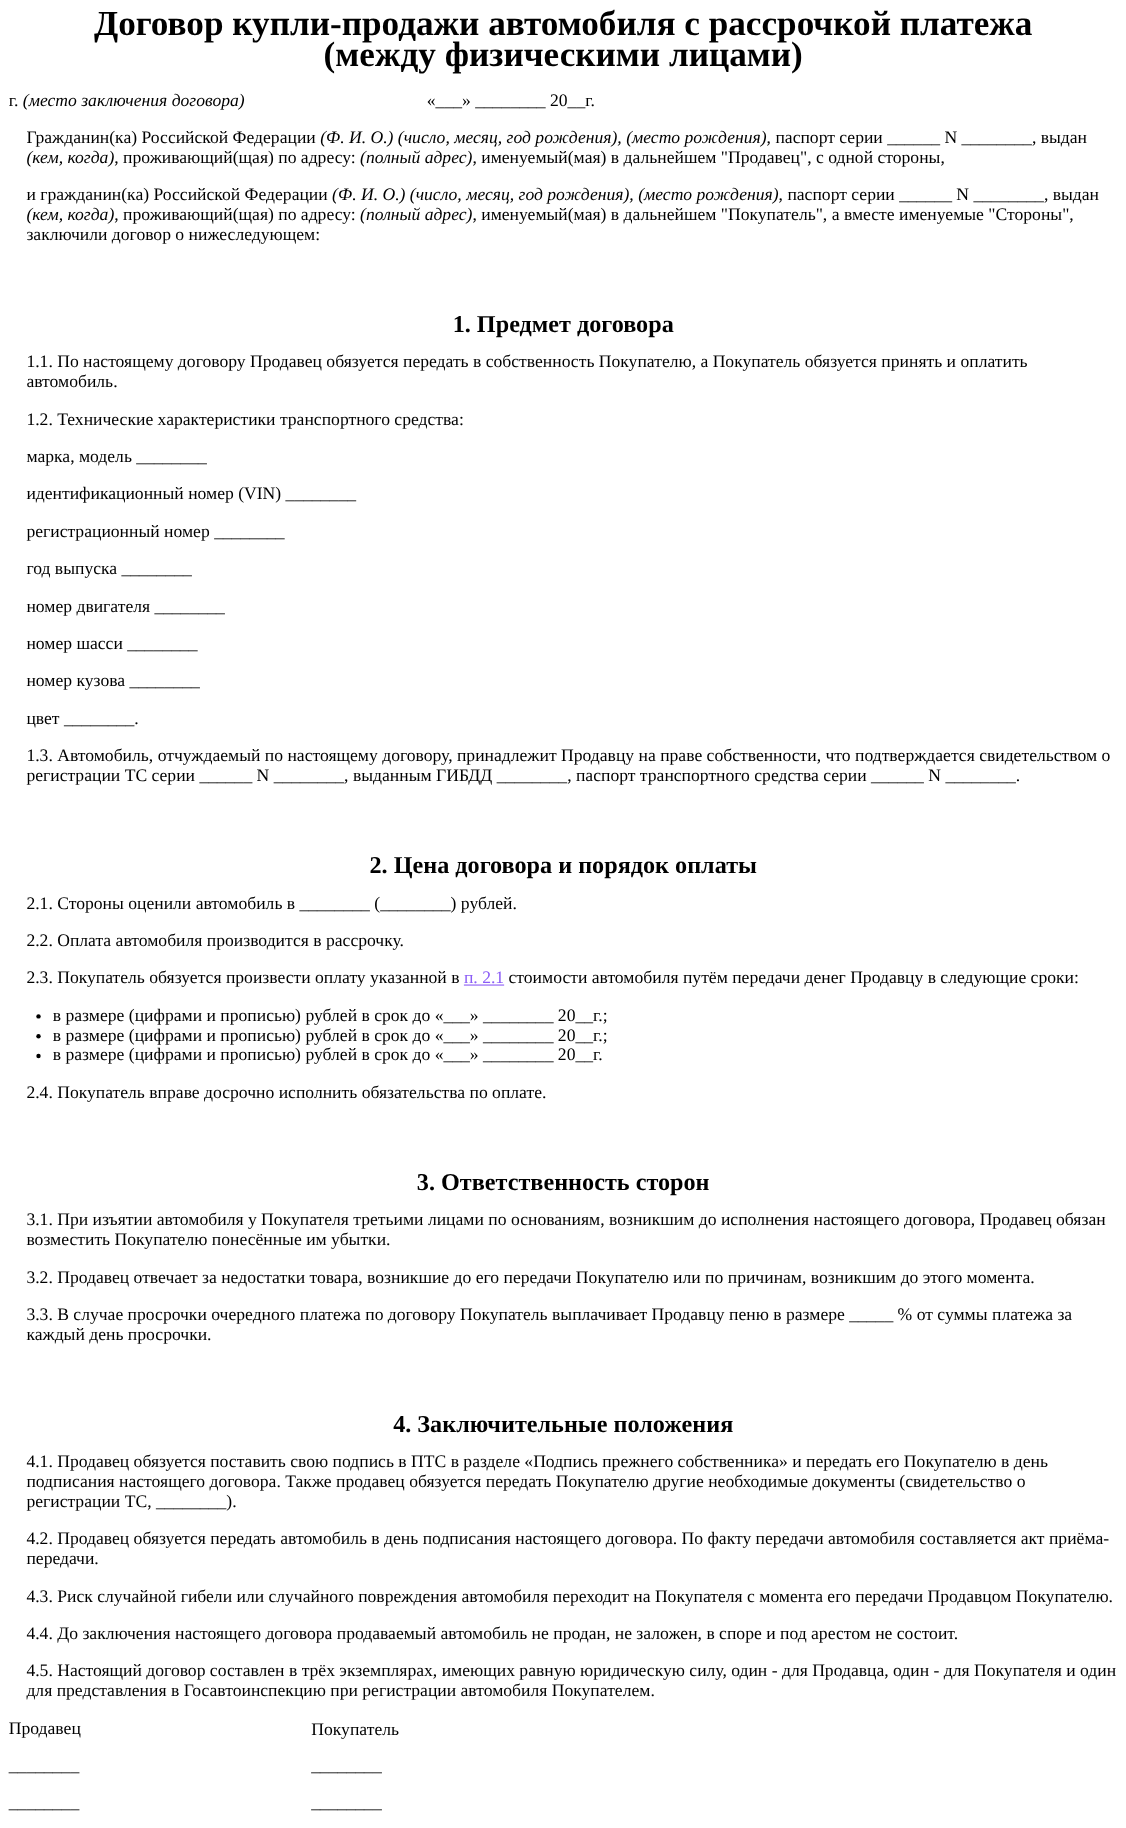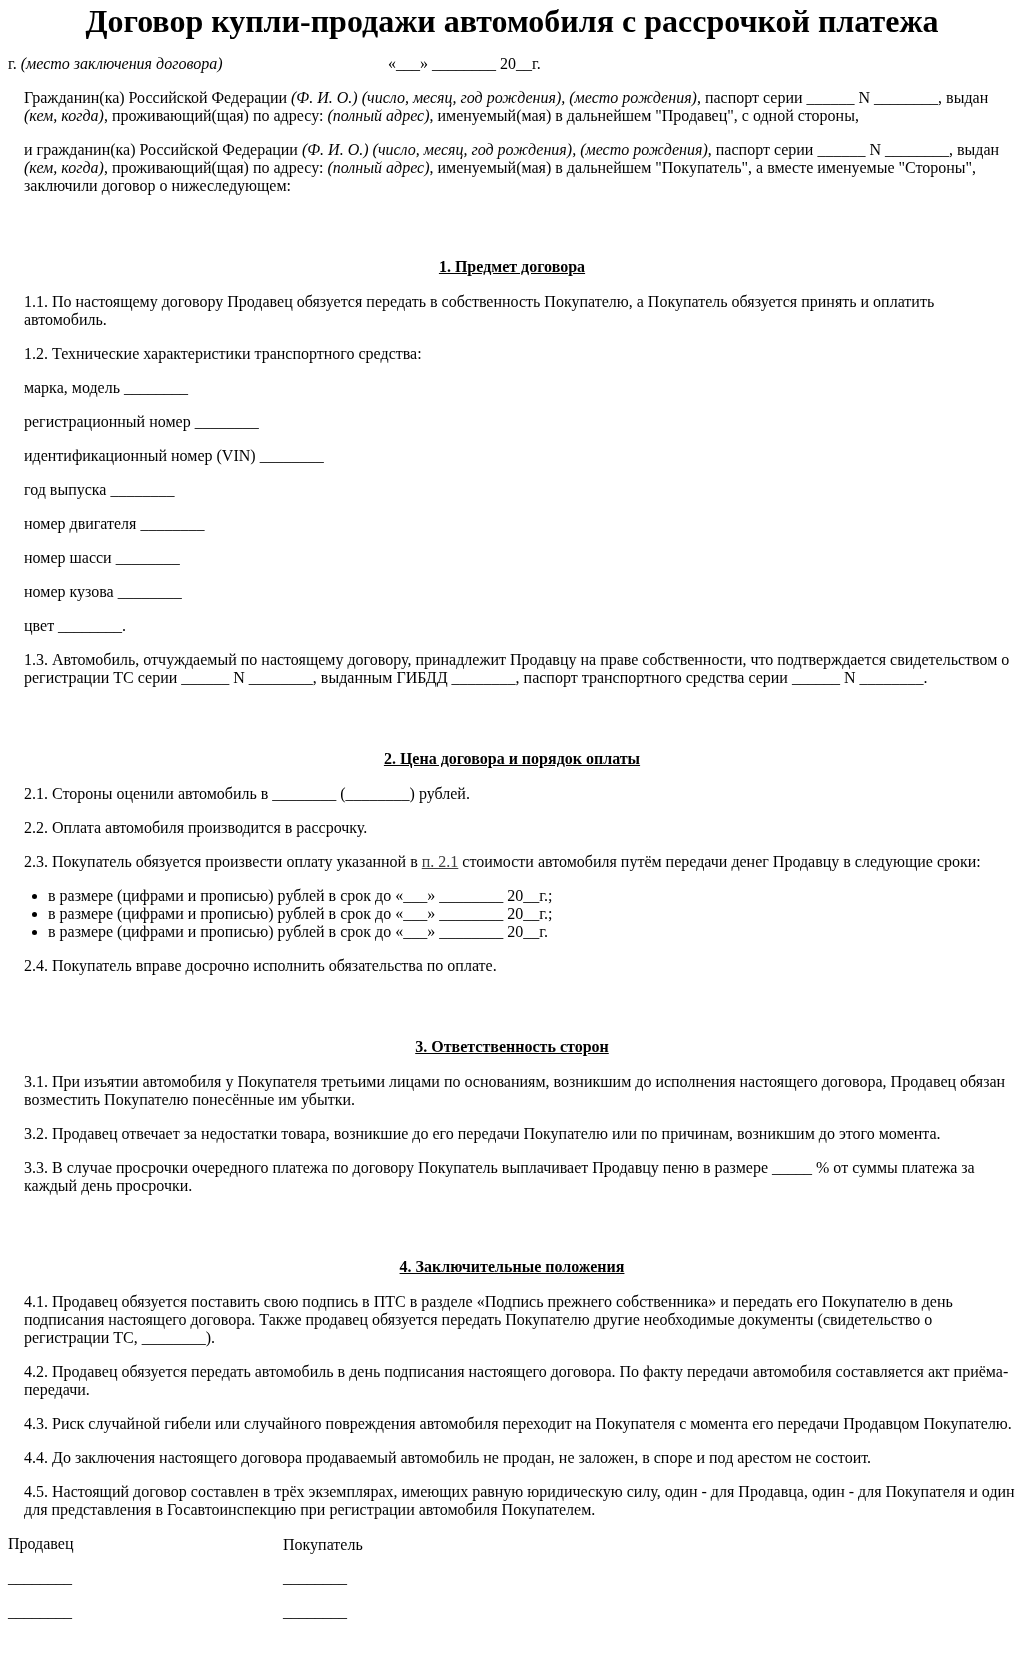--- a/index.html
+++ b/index.html
@@ -14,67 +14,67 @@
   .page { padding: 0 8px 40px 8px; }
   h1 {
     font-size: 32px;
     line-height: 28px;
     font-weight: bold;
     text-align: center;
     margin: 7px 0 20px 0;
   }
   h1 span { display: block; }
   h2 {
-    font-size: 16px;
+    font-size: 22px;
     line-height: 20px;
     font-weight: bold;
     text-align: center;
     margin: 0 0 16px 0;
-    text-decoration: underline;
   }
   p { margin: 0 0 16px 16px; }
   i { }
   .place-date { position: relative; height: 18px; margin-bottom: 16px; }
   .place-date .date { position: absolute; left: 380px; top: 0; }
   .spacer { height: 46px; }
   ul.payments { margin: 0 0 16px 0; padding-left: 40px; }
   ul.payments li { margin: 0; line-height: 18px; }
-  a.ref { color: #404040; text-decoration: underline; }
+  a.ref { color: #8b5cf6; text-decoration: underline; }
   .sign-row { position: relative; height: 18px; margin-bottom: 16px; }
   .sign-row .right { position: absolute; left: 275px; top: 1px; }
   .sign-blank { margin-bottom: 16px; height: 18px; position: relative; }
   .sign-blank .right { position: absolute; left: 275px; top: 0; }
 </style>
 </head>
 <body>
 
 <div class="page">
 
   <h1>
     <span>Договор купли-продажи автомобиля с рассрочкой платежа</span>
+    <span>(между физическими лицами)</span>
   </h1>
 
   <div class="place-date">
     <span><span>г. </span><i>(место заключения договора)</i></span>
     <span class="date">«___» ________ 20__г.</span>
   </div>
 
   <p><span>Гражданин(ка) Российской Федерации </span><i>(Ф. И. О.) (число, месяц, год рождения), (место рождения)</i><span>, паспорт серии ______ N ________, выдан </span><i>(кем, когда)</i><span>, проживающий(щая) по адресу: </span><i>(полный адрес)</i><span>, именуемый(мая) в дальнейшем "Продавец", с одной стороны,</span></p>
 
   <p><span>и гражданин(ка) Российской Федерации </span><i>(Ф. И. О.) (число, месяц, год рождения), (место рождения)</i><span>, паспорт серии ______ N ________, выдан </span><i>(кем, когда)</i><span>, проживающий(щая) по адресу: </span><i>(полный адрес)</i><span>, именуемый(мая) в дальнейшем "Покупатель", а вместе именуемые "Стороны", заключили договор о нижеследующем:</span></p>
 
   <div class="spacer"></div>
 
   <section>
     <h2>1. Предмет договора</h2>
     <p>1.1. По настоящему договору Продавец обязуется передать в собственность Покупателю, а Покупатель обязуется принять и оплатить автомобиль.</p>
     <p>1.2. Технические характеристики транспортного средства:</p>
     <p>марка, модель ________</p>
+    <p>идентификационный номер (VIN) ________</p>
     <p>регистрационный номер ________</p>
-    <p>идентификационный номер (VIN) ________</p>
     <p>год выпуска ________</p>
     <p>номер двигателя ________</p>
     <p>номер шасси ________</p>
     <p>номер кузова ________</p>
     <p>цвет ________.</p>
     <p>1.3. Автомобиль, отчуждаемый по настоящему договору, принадлежит Продавцу на праве собственности, что подтверждается свидетельством о регистрации ТС серии ______ N ________, выданным ГИБДД ________, паспорт транспортного средства серии ______ N ________.</p>
   </section>
 
   <div class="spacer"></div>
 

